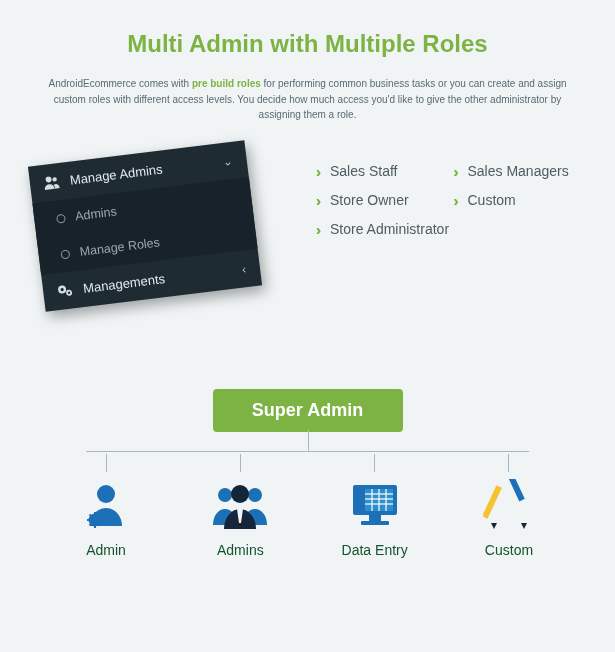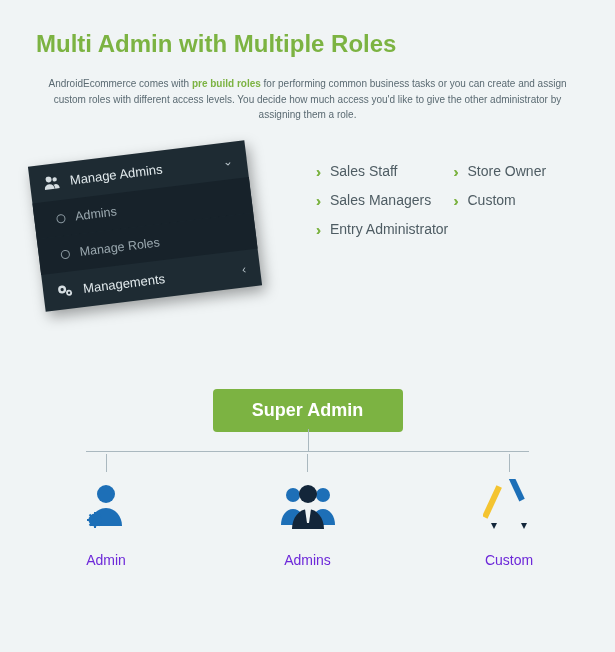--- a/index.html
+++ b/index.html
@@ -6,20 +6,21 @@
   body {
     width: 615px;
     height: 652px;
     background: #f0f4f5;
     font-family: -apple-system, "Segoe UI", Arial, sans-serif;
     color: #5a6a72;
     overflow: hidden;
   }
   .container { padding: 30px 36px 0; }
   .title {
+    text-align: center;
     color: #7cb342;
     font-size: 24px;
     font-weight: 600;
     margin-bottom: 18px;
   }
   .subtitle {
     text-align: center;
     font-size: 10px;
     line-height: 1.55;
     color: #5a6a72;
@@ -137,23 +138,23 @@
     text-align: center;
     width: 120px;
     position: relative;
   }
   .vline {
     width: 0; height: 18px;
     border-left: 1px solid #aab8bf;
     margin: 0 auto 6px;
   }
   .node .lbl {
-    margin-top: 22px;
+    margin-top: 12px;
     font-size: 14px;
-    color: #6d28d9;
+    color: #14532d;
   }
   .iconbox { height: 52px; display:flex; align-items:center; justify-content:center; }
   .iconbox svg { display:block; }
 </style>
 </head>
 <body>
 
 <div class="container">
   <h1 class="title">Multi Admin with Multiple Roles</h1>
   <p class="subtitle">
@@ -197,33 +198,33 @@
       </div>
     </div>
 
     <div class="roles">
       <div class="role">
           <span class="dchev">››</span>
           <span>Sales Staff</span>
         </div>
       <div class="role">
           <span class="dchev">››</span>
+          <span>Sales Managers</span>
+        </div>
+      <div class="role">
+          <span class="dchev">››</span>
           <span>Store Owner</span>
         </div>
       <div class="role">
           <span class="dchev">››</span>
-          <span>Sales Managers</span>
-        </div>
-      <div class="role">
-          <span class="dchev">››</span>
           <span>Custom</span>
         </div>
       <div class="role" style="grid-column:1/3">
           <span class="dchev">››</span>
-          <span>Entry Administrator</span>
+          <span>Store Administrator</span>
         </div>
     </div>
   </div>
 
   <div class="hier">
     <div class="super">Super Admin</div>
     <div class="stem"></div>
     <div class="hbar"></div>
 
     <div class="tree">
@@ -261,20 +262,42 @@
               <g fill="#13263a">
                 <circle cx="31" cy="15" r="9"></circle>
                 <path d="M15 50c0-11 7-20 16-20s16 9 16 20H15z"></path>
                 <path fill="#f0f4f5" d="M28 30l3-4 3 4-2 14h-2z"></path>
               </g>
             </svg>
         </div>
         <div class="lbl">Admins</div>
       </div>
 
+      <div class="node">
+        <div class="vline"></div>
+        <div class="iconbox">
+          <svg width="56" height="50" viewBox="0 0 56 50">
+              <g>
+                <rect x="6" y="6" width="44" height="30" rx="2" fill="#1d6fb7"></rect>
+                <rect x="18" y="10" width="28" height="22" fill="#2e8fce"></rect>
+                <g stroke="#fff" stroke-width="1.2">
+                  <line x1="18" y1="15" x2="46" y2="15"></line>
+                  <line x1="18" y1="20" x2="46" y2="20"></line>
+                  <line x1="18" y1="25" x2="46" y2="25"></line>
+                  <line x1="25" y1="10" x2="25" y2="32"></line>
+                  <line x1="32" y1="10" x2="32" y2="32"></line>
+                  <line x1="39" y1="10" x2="39" y2="32"></line>
+                </g>
+                <rect x="22" y="36" width="12" height="6" fill="#1d6fb7"></rect>
+                <rect x="14" y="42" width="28" height="4" rx="1" fill="#1d6fb7"></rect>
+              </g>
+            </svg>
+        </div>
+        <div class="lbl">Data Entry</div>
+      </div>
 
       <div class="node">
         <div class="vline"></div>
         <div class="iconbox">
           <svg width="52" height="50" viewBox="0 0 52 50">
               <g>
                 <rect x="6" y="6" width="6" height="34" transform="rotate(25 9 23)" fill="#f4c430"></rect>
                 <rect x="6" y="6" width="6" height="34" transform="rotate(-25 9 23) translate(28 -6)" fill="#1d6fb7"></rect>
                 <polygon points="8,44 14,44 11,50" fill="#13263a"></polygon>
                 <polygon points="38,44 44,44 41,50" fill="#13263a"></polygon>

